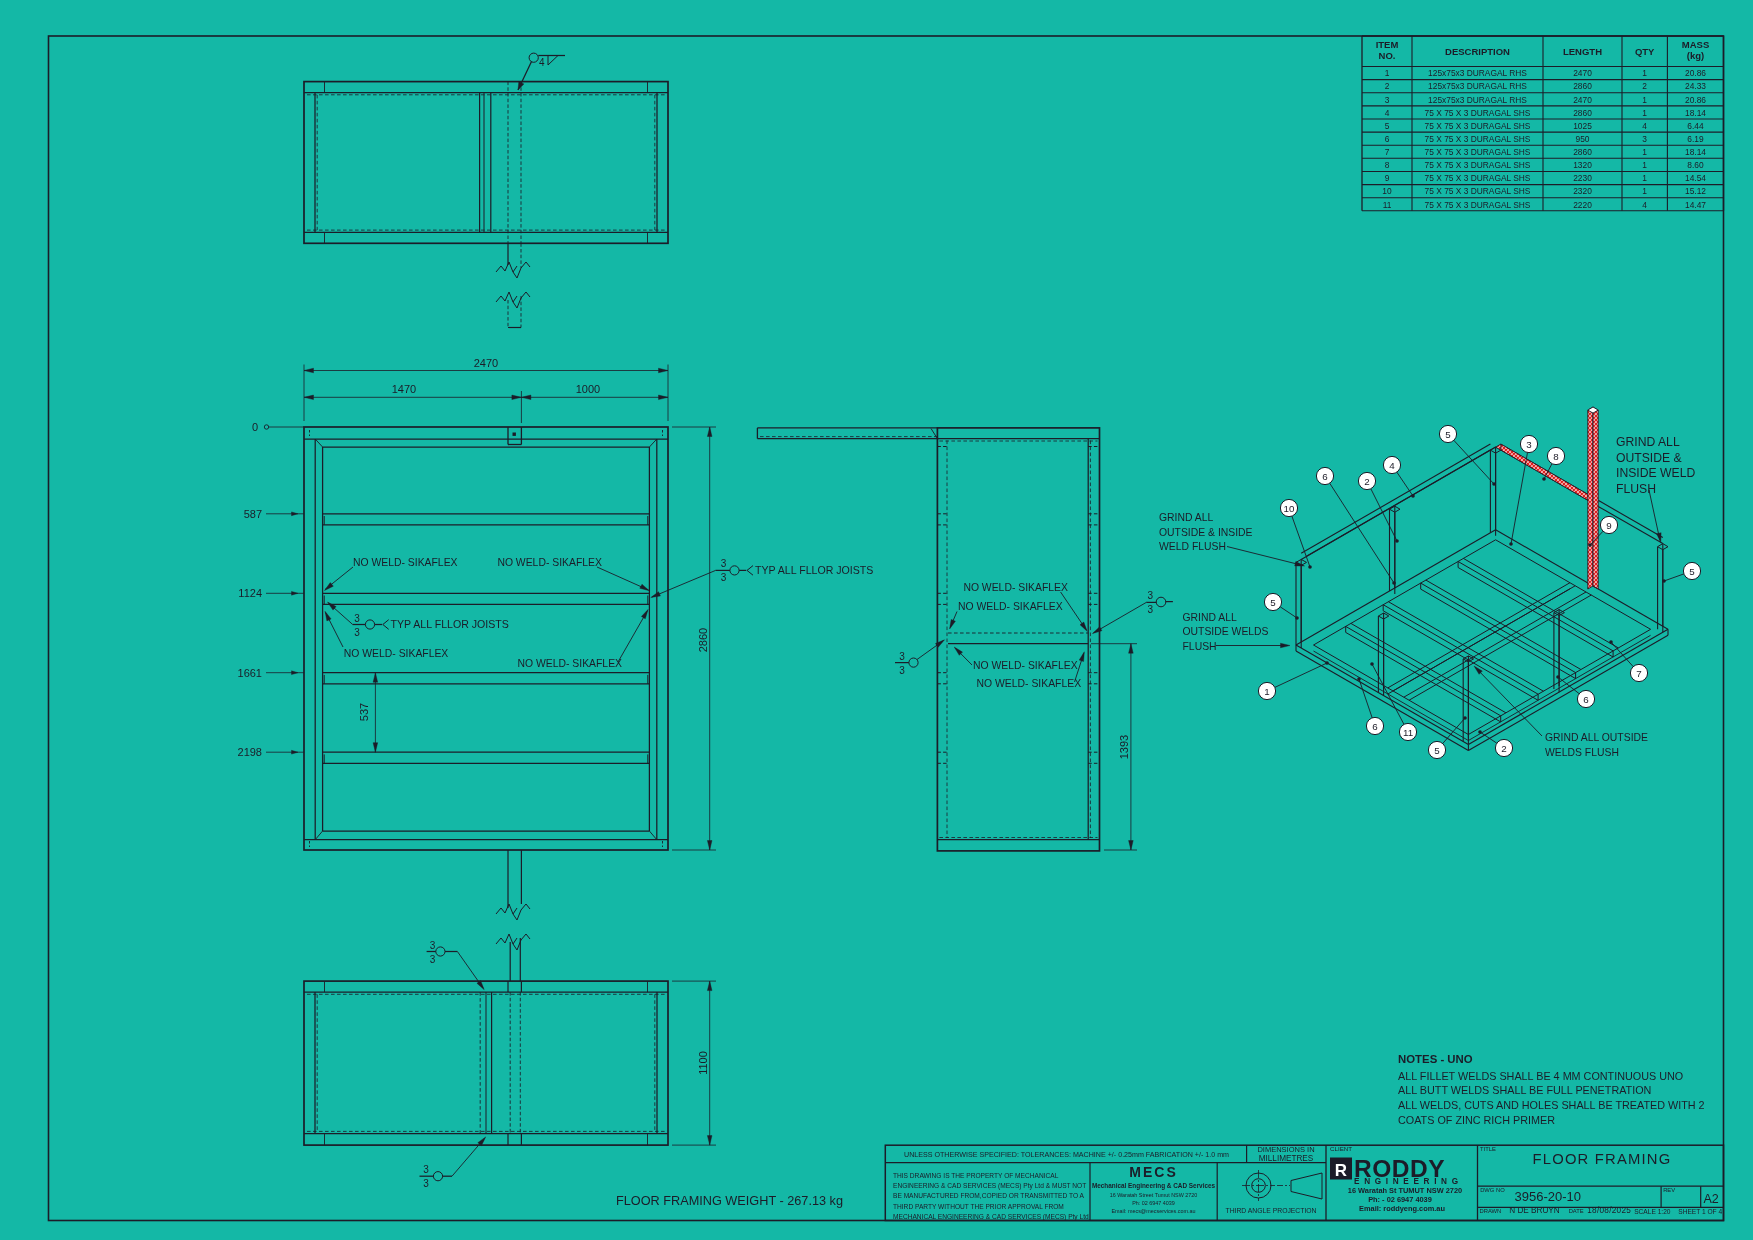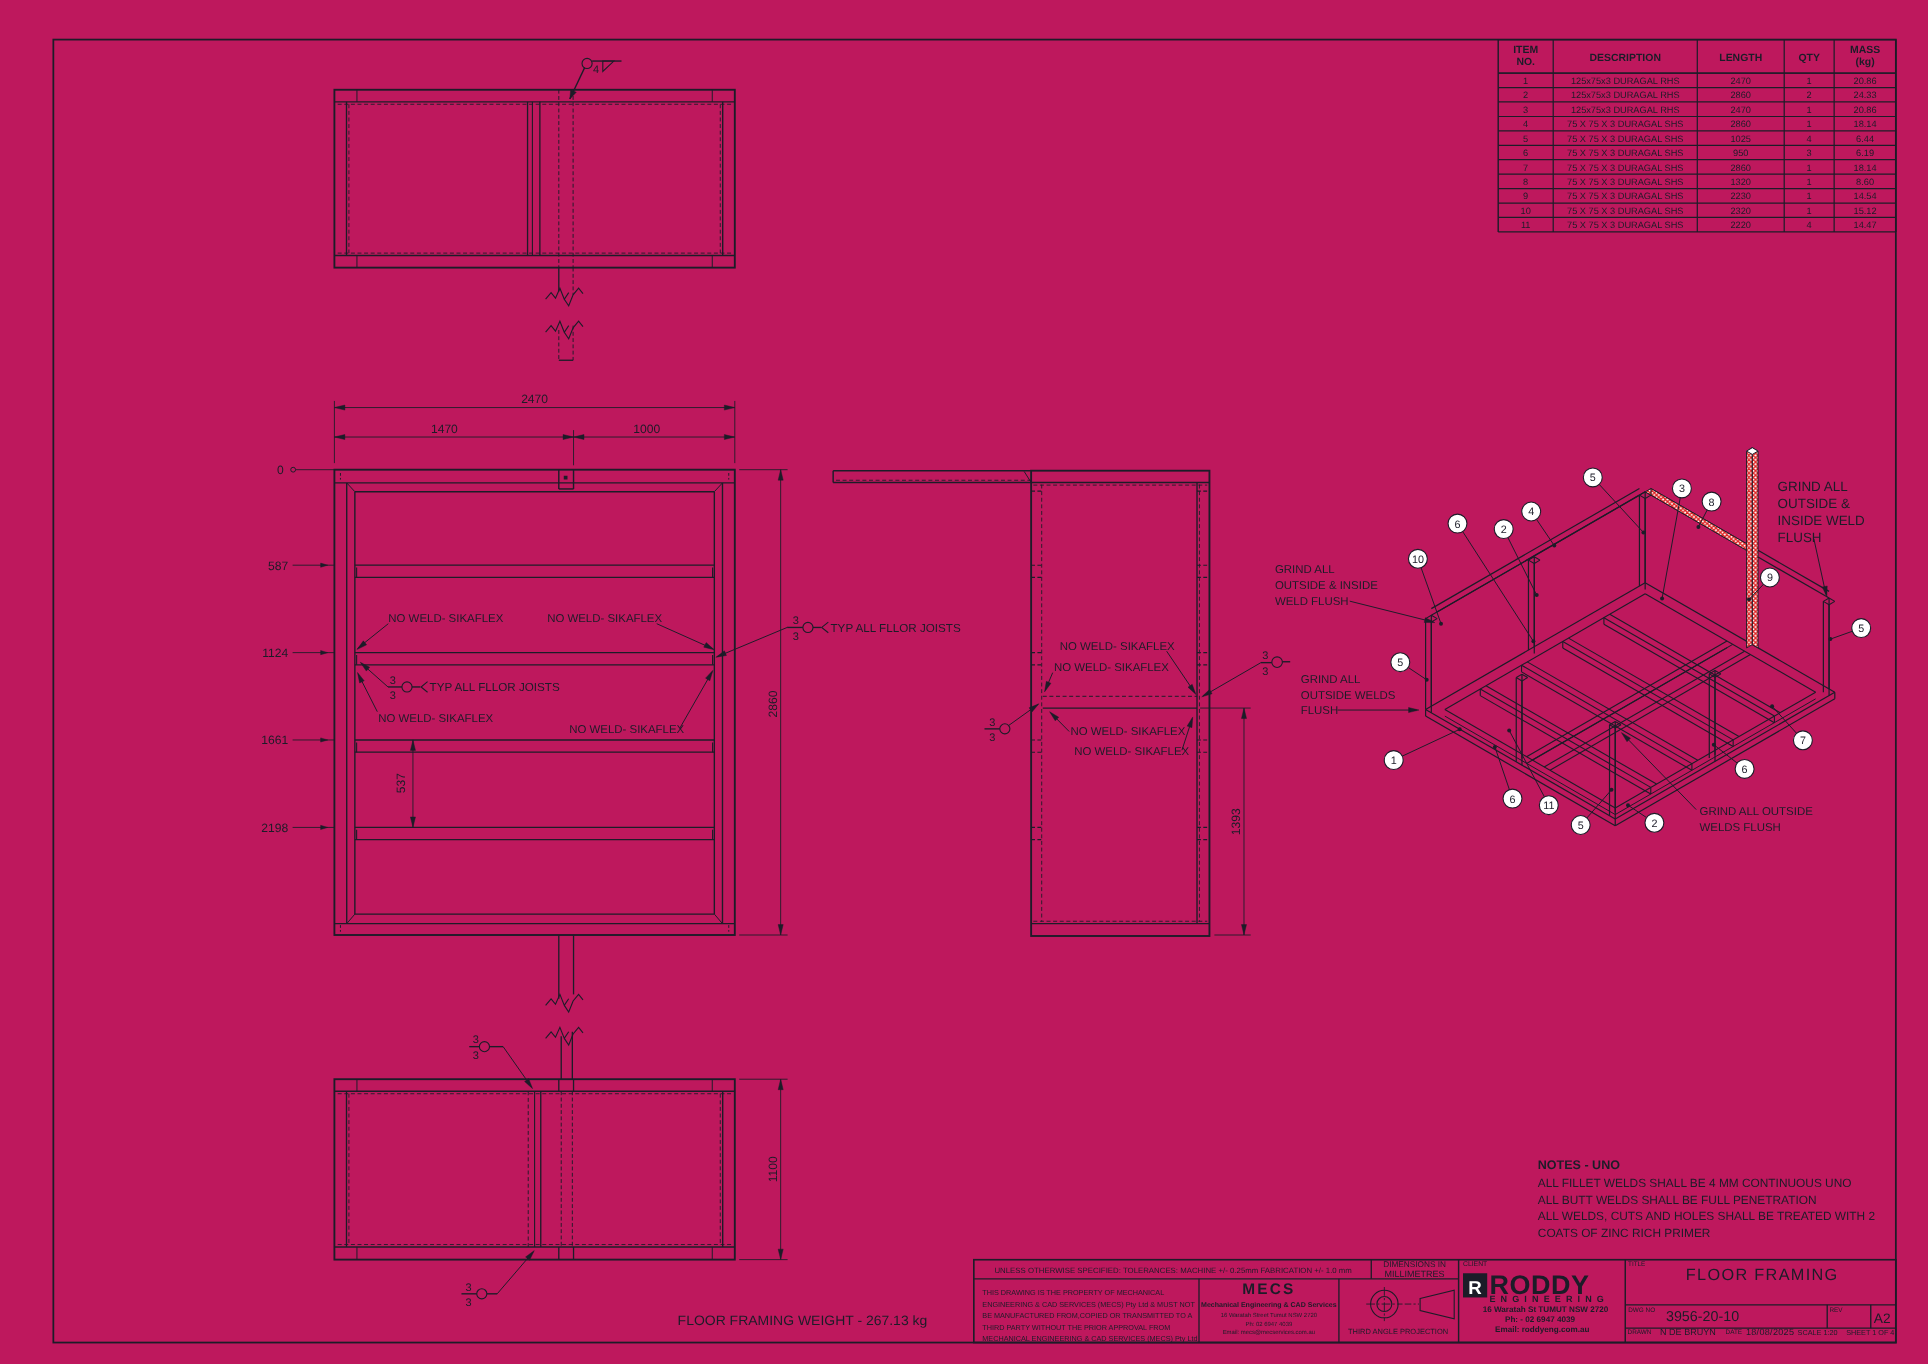--- a/index.html
+++ b/index.html
@@ -1,16 +1,16 @@
 <!DOCTYPE html>
 <html><head>
 <meta charset="utf-8">
 <style>
 html,body{margin:0;padding:0;background:#fff;}
-#sheet{position:relative;width:1753px;height:1240px;background:#be185d;overflow:hidden;}
+#sheet{position:relative;width:1753px;height:1240px;background:#14b8a6;overflow:hidden;}
 </style>
 </head>
 <body>
 <div id="sheet">
 <svg width="1753" height="1240" viewBox="0 0 1753 1240">
 <defs>
 <pattern id="redhatch" patternUnits="userSpaceOnUse" width="4" height="4">
 <rect width="4" height="4" fill="#fff"></rect>
 <path d="M0,4 L4,0 M-1,1 L1,-1 M3,5 L5,3 M0,0 L4,4 M-1,3 L1,5 M3,-1 L5,1" stroke="#e02020" stroke-width="1.25" stroke-linecap="square"></path>
 </pattern>

